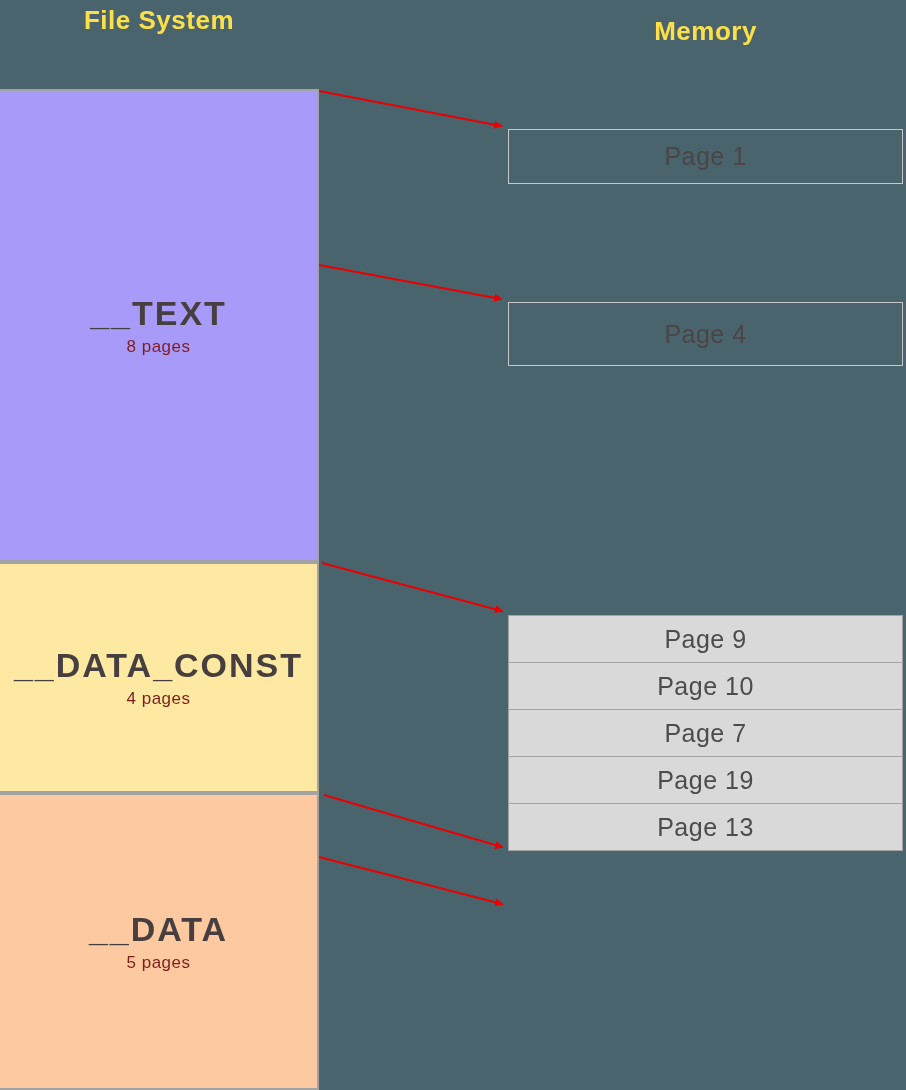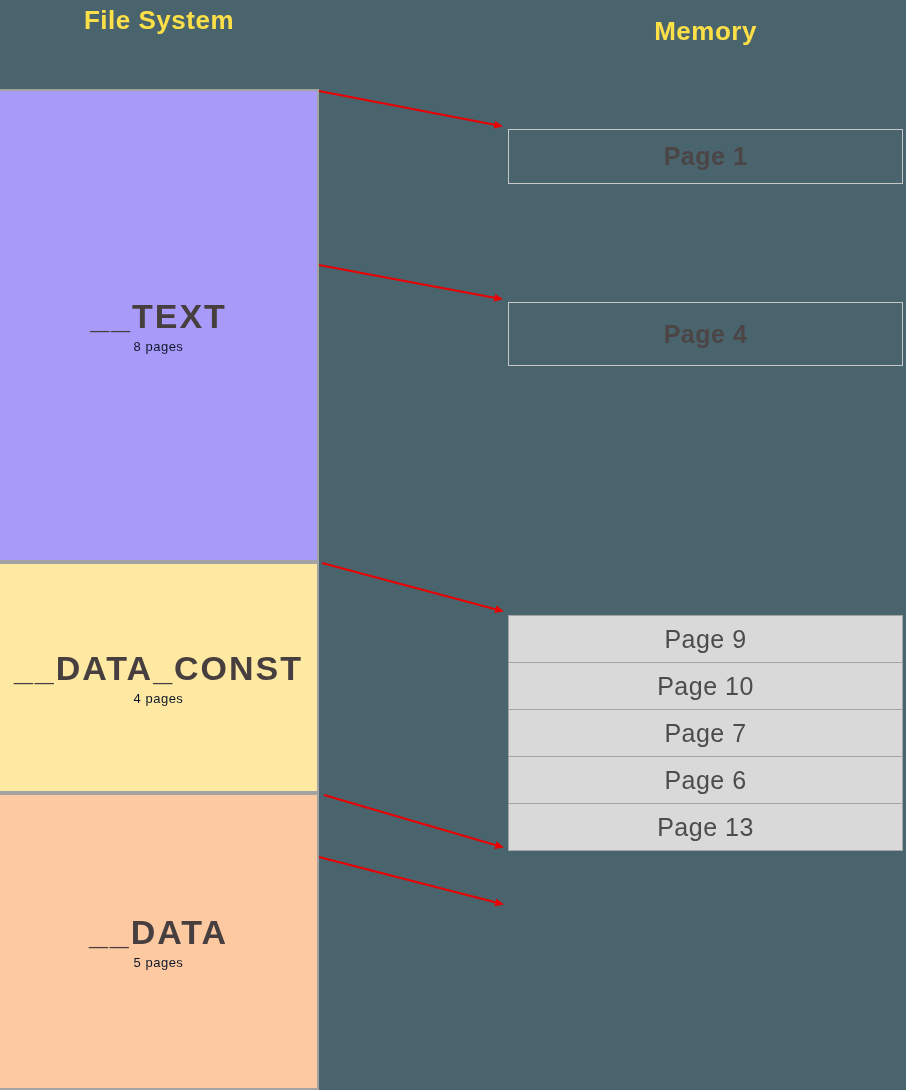--- a/index.html
+++ b/index.html
@@ -39,23 +39,23 @@
     justify-content: center;
   }
   .segment .seg-name {
     font-size: 34px;
     font-weight: 600;
     color: #473f3f;
     letter-spacing: 2px;
     line-height: 1.25;
   }
   .segment .seg-pages {
-    font-size: 13px;
+    font-size: 17px;
     font-weight: 500;
-    color: #0f172a;
+    color: #7f1d1d;
     letter-spacing: 0.5px;
     line-height: 1.4;
   }
   .segment.text-seg       { top: 89px;  height: 473px; }
   .segment.dataconst-seg  { top: 562px; height: 231px; }
   .segment.data-seg       { top: 793px; height: 297px; }
 
   
   .mem-box {
     position: absolute;
@@ -66,21 +66,20 @@
     align-items: center;
     justify-content: center;
     font-size: 25px;
     font-weight: 500;
     color: #4c4545;
     letter-spacing: 0.5px;
   }
   .mem-box.outline {
     border: 1.5px solid #c8c8c8;
     background: transparent;
-    font-weight: bold;
   }
   .mem-box.page1 { top: 129px; height: 55px; }
   .mem-box.page4 { top: 302px; height: 64px; }
 
   .mem-stack {
     position: absolute;
     left: 508px;
     top: 615px;
     width: 395px;
     height: 236px;
@@ -136,21 +135,21 @@
   </div>
 
   <div class="mem-box outline page1">Page 1</div>
 
   <div class="mem-box outline page4">Page 4</div>
 
   <div class="mem-stack">
     <div class="mem-row">Page 9</div>
     <div class="mem-row">Page 10</div>
     <div class="mem-row">Page 7</div>
-    <div class="mem-row">Page 6</div>
+    <div class="mem-row">Page 19</div>
     <div class="mem-row">Page 13</div>
   </div>
 
   <svg class="arrow-layer" viewBox="0 0 906 1090" xmlns="http://www.w3.org/2000/svg">
     <defs>
       <marker id="arrowhead" markerWidth="9" markerHeight="8" refX="7" refY="4" orient="auto" markerUnits="userSpaceOnUse">
         <path id="arrowhead-path" d="M0,0 L9,4 L0,8 z" fill="#ea0000"></path>
       </marker>
     </defs>
   <line x1="319" y1="91" x2="501" y2="126" stroke="#ea0000" stroke-width="2" marker-end="url(#arrowhead)"></line>

